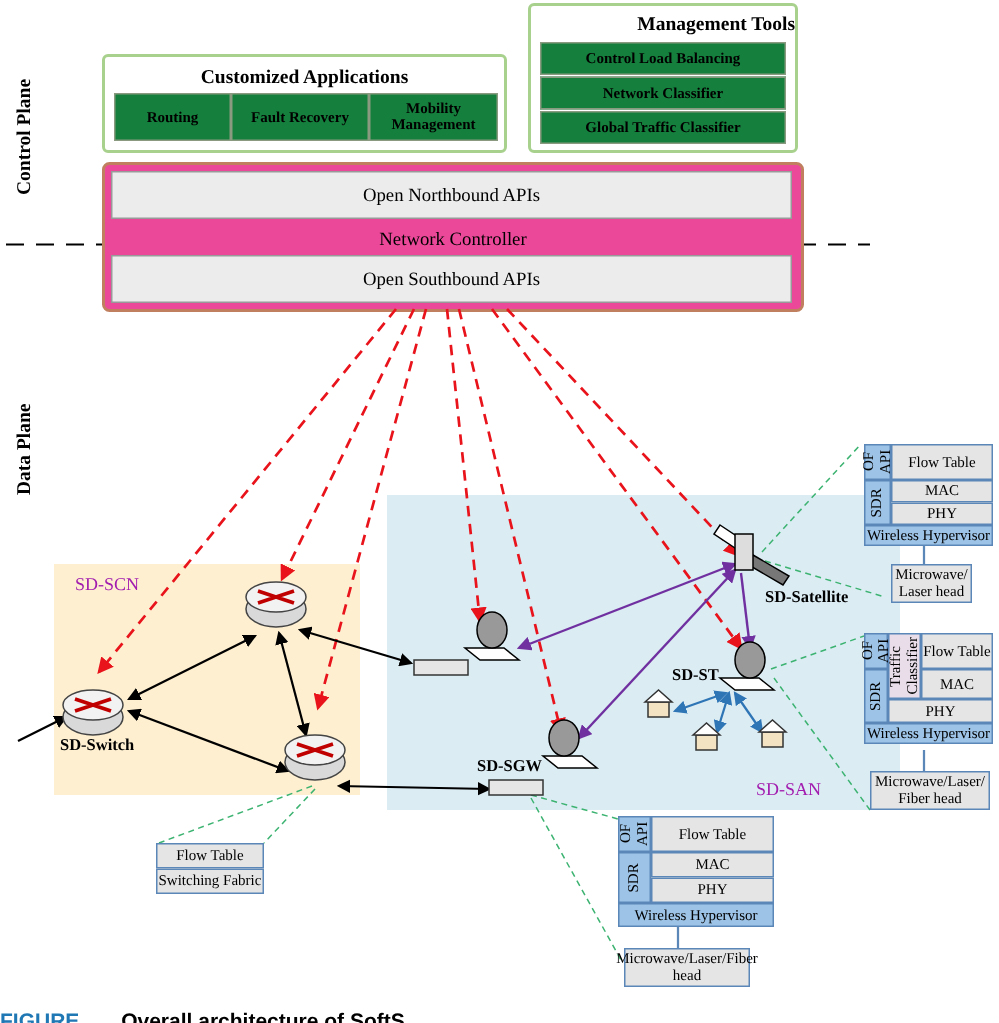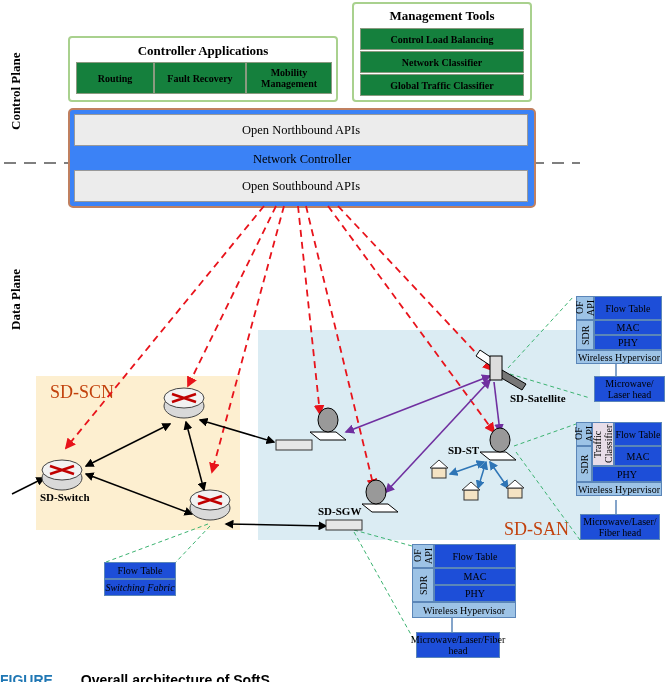--- a/index.html
+++ b/index.html
@@ -1,56 +1,56 @@
 <!DOCTYPE html>
 <html><head>
 <meta charset="utf-8">
 <style>
   html, body { margin:0; padding:0; background:#ffffff; }
   body { width:666px; height:682px; position:relative; overflow:hidden; font-family:"Liberation Serif", serif; color:#000; }
   .plane-label { position:absolute; font-weight:bold; font-size:13px; transform:rotate(-90deg); transform-origin:left top; white-space:nowrap; }
   .green-box { position:absolute; border:2px solid #a9d18e; border-radius:4px; background:#fff; }
   .green-title { text-align:center; font-size:13px; font-weight:bold; }
   .green-cell { position:absolute; background:#15803d; border:1px solid #8a9a80; font-size:10px; text-align:center; display:flex; align-items:center; justify-content:center; line-height:11px; font-weight:bold; }
-  .controller { position:absolute; left:68px; top:108px; width:464px; height:96px; background:#3b82f6; border:2px solid #c08060; border-radius:5px; }
+  .controller { position:absolute; left:68px; top:108px; width:464px; height:96px; background:#ec4899; border:2px solid #c08060; border-radius:5px; }
   .api-bar { position:absolute; left:4px; width:452px; height:30px; background:#ececec; border:1px solid #999; font-size:12.5px; display:flex; align-items:center; justify-content:center; }
   .ctrl-label { position:absolute; left:0; width:464px; top:42px; text-align:center; font-size:12.5px; }
   .region-scn { position:absolute; left:36px; top:376px; width:204px; height:154px; background:#fdefd0; }
   .region-san { position:absolute; left:258px; top:330px; width:342px; height:210px; background:#dbecf3; }
-  .region-label { position:absolute; color:#c2410c; font-size:18px; }
+  .region-label { position:absolute; color:#a21caf; font-size:12px; }
   .dev-label { position:absolute; font-weight:bold; font-size:11px; white-space:nowrap; }
   .stack { position:absolute; font-size:10px; }
   .cell { position:absolute; border:1px solid #5b86b8; display:flex; align-items:center; justify-content:center; text-align:center; box-sizing:border-box; line-height:11px; }
   .dark { background:#9dc3e6; }
-  .light { background:#1d4ed8; }
+  .light { background:#e5e5e5; }
   .pink { background:#e8dde8; }
   .vert { writing-mode:vertical-rl; transform:rotate(180deg); }
   .caption { position:absolute; left:0; top:672px; font-family:"Liberation Sans", sans-serif; font-weight:bold; font-size:14px; white-space:nowrap; }
   svg { position:absolute; left:0; top:0; }
 </style>
 </head>
 <body>
 
 <div class="plane-label" style="left:8px; top:130px;">Control Plane</div>
 <div class="plane-label" style="left:8px; top:330px;">Data Plane</div>
 
 <div class="region-scn"></div>
 <div class="region-san"></div>
 <div class="region-label" style="left:50px; top:382px;">SD-SCN</div>
 <div class="region-label" style="left:504px; top:519px;">SD-SAN</div>
 
 <div class="green-box" style="left:68px; top:36px; width:266px; height:62px;">
-  <div class="green-title" style="margin-top:5px;">Controller Applications</div>
+  <div class="green-title" style="margin-top:5px;">Customized Applications</div>
   <div class="green-cell" style="left:6px; top:24px; width:76px; height:30px;">Routing</div>
   <div class="green-cell" style="left:84px; top:24px; width:90px; height:30px;">Fault Recovery</div>
   <div class="green-cell" style="left:176px; top:24px; width:84px; height:30px;">Mobility Management</div>
 </div>
 
 <div class="green-box" style="left:352px; top:2px; width:176px; height:96px;">
-  <div class="green-title" style="margin-top:4px;">Management Tools</div>
+  <div class="green-title" style="margin-top:4px;text-align:right;">Management Tools</div>
   <div class="green-cell" style="left:6px; top:24px; width:162px; height:20px;">Control Load Balancing</div>
   <div class="green-cell" style="left:6px; top:47px; width:162px; height:20px;">Network Classifier</div>
   <div class="green-cell" style="left:6px; top:70px; width:162px; height:20px;">Global Traffic Classifier</div>
 </div>
 
 <svg width="666" height="682">
   <defs>
     <marker id="ar-red" markerWidth="6" markerHeight="6" refX="5" refY="3" orient="auto">
         <path d="M0,0 L6,3 L0,6 z" fill="#e8131b"></path>
       </marker>
@@ -185,31 +185,31 @@
   </g>
 </svg>
 
 <div class="dev-label" style="left:40px; top:491px;">SD-Switch</div>
 <div class="dev-label" style="left:510px; top:392px;">SD-Satellite</div>
 <div class="dev-label" style="left:448px; top:444px;">SD-ST</div>
 <div class="dev-label" style="left:318px; top:505px;">SD-SGW</div>
 
 <div class="stack" style="left:104px; top:562px; width:72px; height:34px;">
   <div class="cell light" style="left:0; top:0; width:72px; height:17px;">Flow Table</div>
-  <div class="cell light" style="left:0; top:17px; width:72px; height:17px;font-style:italic;">Switching Fabric</div>
+  <div class="cell light" style="left:0; top:17px; width:72px; height:17px;">Switching Fabric</div>
 </div>
 
 <div class="stack" style="left:576px; top:296px; width:86px;">
   <div class="cell dark vert" style="left:0; top:0; width:18px; height:24px;">OF API</div>
   <div class="cell light" style="left:18px; top:0; width:68px; height:24px;">Flow Table</div>
   <div class="cell dark vert" style="left:0; top:24px; width:18px; height:30px;">SDR</div>
   <div class="cell light" style="left:18px; top:24px; width:68px; height:15px;">MAC</div>
   <div class="cell light" style="left:18px; top:39px; width:68px; height:15px;">PHY</div>
   <div class="cell dark" style="left:0; top:54px; width:86px; height:14px;">Wireless Hypervisor</div>
-  <div class="cell light" style="left:18px; top:80px; width:71px; height:26px;">Microwave/ Laser head</div>
+  <div class="cell light" style="left:18px; top:80px; width:54px; height:26px;">Microwave/ Laser head</div>
 </div>
 
 <div class="stack" style="left:576px; top:422px; width:86px;">
   <div class="cell dark vert" style="left:0; top:0; width:16px; height:24px;">OF API</div>
   <div class="cell pink vert" style="left:16px; top:0; width:22px; height:44px;">Traffic Classifier</div>
   <div class="cell light" style="left:38px; top:0; width:48px; height:24px;">Flow Table</div>
   <div class="cell dark vert" style="left:0; top:24px; width:16px; height:36px;">SDR</div>
   <div class="cell light" style="left:38px; top:24px; width:48px; height:20px;">MAC</div>
   <div class="cell light" style="left:16px; top:44px; width:70px; height:16px;">PHY</div>
   <div class="cell dark" style="left:0; top:60px; width:86px; height:14px;">Wireless Hypervisor</div>

